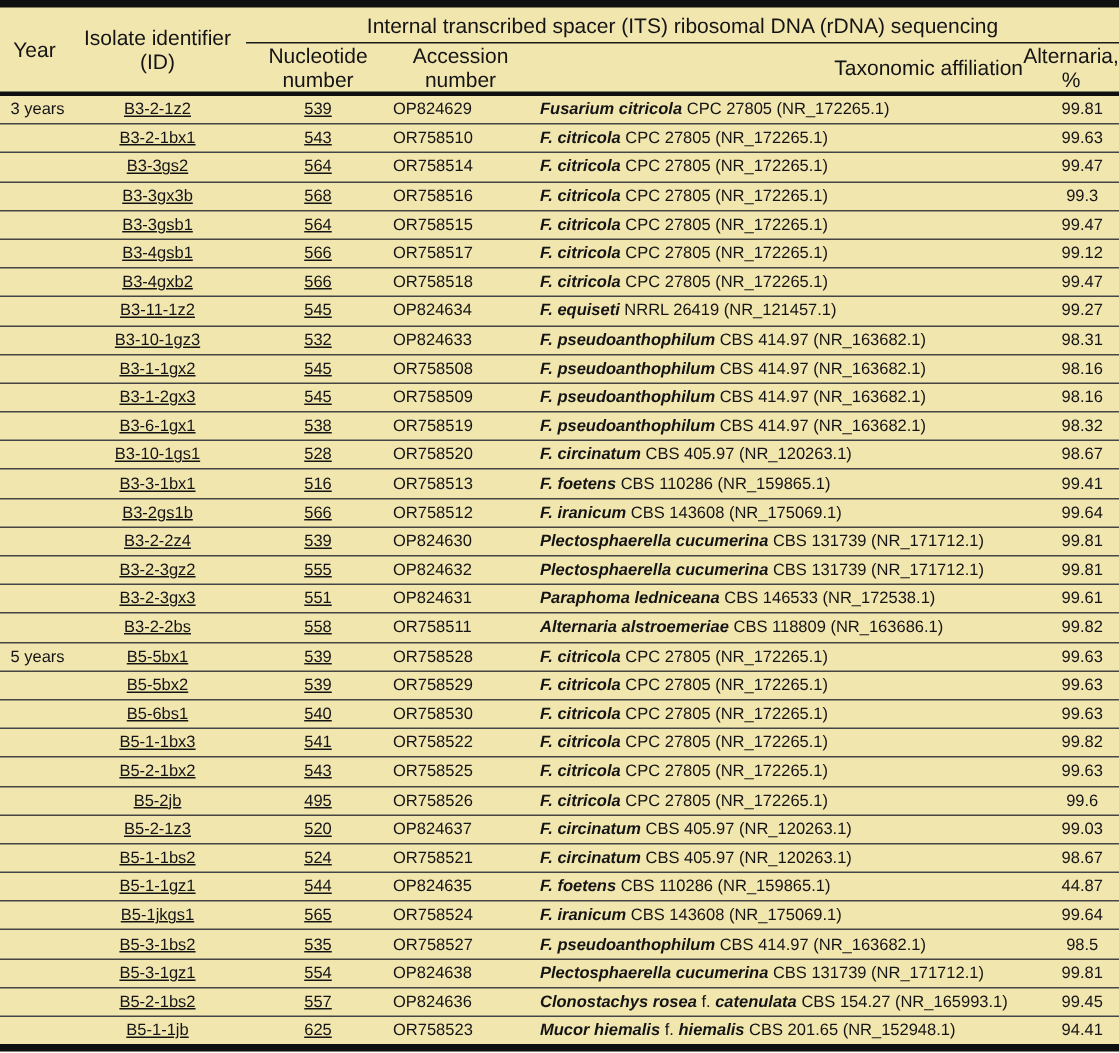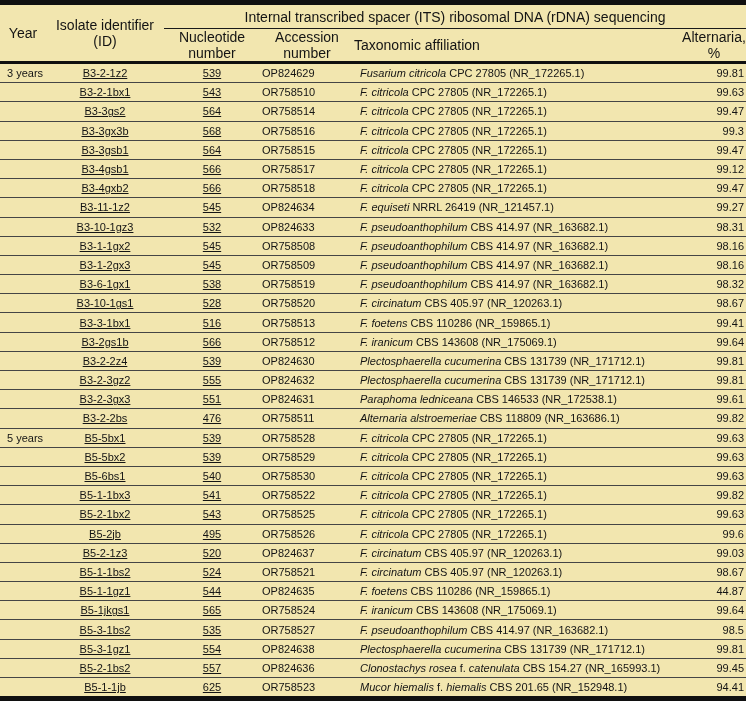--- a/index.html
+++ b/index.html
@@ -37,38 +37,38 @@
     vertical-align: middle;
     padding: 0;
   }
   th.span-header {
     height: 23px;
     border-bottom: 1.4px solid #1a1a1a;
   }
   thead tr.col-header-row th { height: 22px; }
   thead { border-bottom: 3px solid #101010; }
   th.h-year { text-align: center; }
-  th.h-tax  { text-align: left; }
+  th.h-tax  { text-align: right; }
 
   tbody td {
     height: 18.2px;
     padding: 0 2px;
     vertical-align: middle;
     border-top: 1.4px solid #454545;
     white-space: nowrap;
     overflow: hidden;
   }
   tbody tr:first-child td { border-top: none; }
   td.year { text-align: left; padding-left: 7px; }
   td.id   { text-align: center; text-decoration: underline; }
   td.nt   { text-align: center; text-decoration: underline; }
   td.acc  { text-align: left; }
   td.tax  { text-align: left; padding-left: 6px; }
-  td.sim  { text-align: right; padding-left: 17px; }
-  .it { font-style: italic; }
+  td.sim  { text-align: center; padding-left: 17px; }
+  .it { font-style: italic; font-weight: bold; }
 </style>
 </head>
 <body>
 
 <table class="seq-table">
   <colgroup>
     <col class="c-year">
       <col class="c-id">
       <col class="c-nt">
       <col class="c-acc">
@@ -229,21 +229,21 @@
         <td class="year"></td>
         <td class="id">B3-2-3gx3</td>
         <td class="nt">551</td>
         <td class="acc">OP824631</td>
         <td class="tax"><span class="it">Paraphoma ledniceana</span><span> CBS 146533 (NR_172538.1)</span></td>
         <td class="sim">99.61</td>
       </tr>
       <tr>
         <td class="year"></td>
         <td class="id">B3-2-2bs</td>
-        <td class="nt">476</td>
+        <td class="nt">558</td>
         <td class="acc">OR758511</td>
         <td class="tax"><span class="it">Alternaria alstroemeriae</span><span> CBS 118809 (NR_163686.1)</span></td>
         <td class="sim">99.82</td>
       </tr>
       <tr>
         <td class="year">5 years</td>
         <td class="id">B5-5bx1</td>
         <td class="nt">539</td>
         <td class="acc">OR758528</td>
         <td class="tax"><span class="it">F. citricola</span><span> CPC 27805 (NR_172265.1)</span></td>

